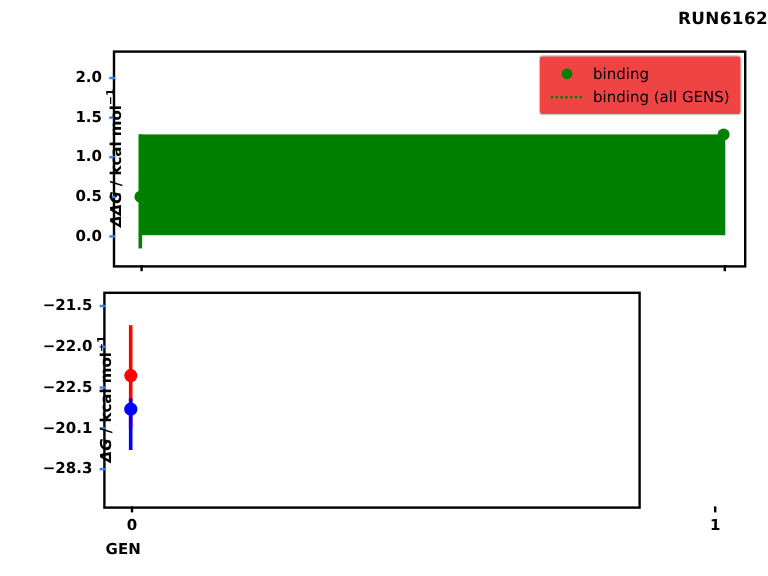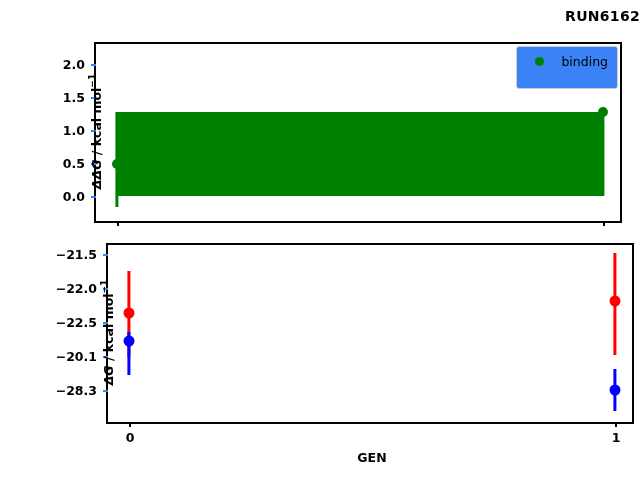--- a/index.html
+++ b/index.html
@@ -39,23 +39,23 @@
     background: #ffffff;
     overflow: visible;
   }
   #axes-top {
     left: 94px;
     top: 42px;
     width: 528px;
     height: 181px;
   }
   #axes-bottom {
-    left: 106px;
+    left: 86px;
     top: 243px;
-    width: 528px;
+    width: 448px;
     height: 181px;
   }
   .plotarea {
     position: absolute;
     left: 0; top: 0; right: 0; bottom: 0;
     overflow: hidden;
   }
   
   .ytick {
     position: absolute;
@@ -115,21 +115,21 @@
     margin-top: -9px;
     width: 176px;
     text-align: center;
   }
   #xlabel {
     position: absolute;
     left: 0;
     width: 528px;
     top: 100%;
     margin-top: 28px;
-    text-align: center;
+    text-align: left;
     font-size: 12.5px;
     font-weight: bold;
     color: #000000;
   }
   .ital {
     font-style: italic;
   }
   sup.ex {
     font-size: 9px;
     vertical-align: super;
@@ -146,24 +146,24 @@
     border-radius: 50%;
     transform: translate(-50%, -50%);
   }
   .bandfill {
     position: absolute;
   }
   
   .legend {
     position: absolute;
     box-sizing: border-box;
-    background: #3b82f6;
+    background: #ef4444;
     border: 1px solid #cccccc;
     border-radius: 3px;
-    padding: 5px 9px 17px 7px;
+    padding: 5px 9px 5px 7px;
     font-size: 12.5px;
     color: #000000;
   }
   #legend-top {
     right: 2px;
     top: 2px;
   }
   #legend-bottom {
     right: 2px;
     top: 2px;
@@ -241,20 +241,26 @@
       <div class="marker" style="left:507px; top:68px; width:10px; height:10px; background:#008000;"></div>
     </div>
 
     <div class="legend" id="legend-top">
       <div class="legend-row">
         <span class="legend-key">
           <span class="key-dot" style="background:#008000;"></span>
         </span>
         <span class="legend-text">binding</span>
       </div>
+      <div class="legend-row">
+        <span class="legend-key">
+          <span class="key-dotline" style="border-top-color:#008000;"></span>
+        </span>
+        <span class="legend-text">binding (all GENS)</span>
+      </div>
     </div>
   </div>
 
   <div class="axes" id="axes-bottom">
 
     <div>
       <div class="ytick" style="top:9px;">
         <span class="ytick-label">−21.5</span>
       </div>
       <div class="ytick" style="top:43px;">

